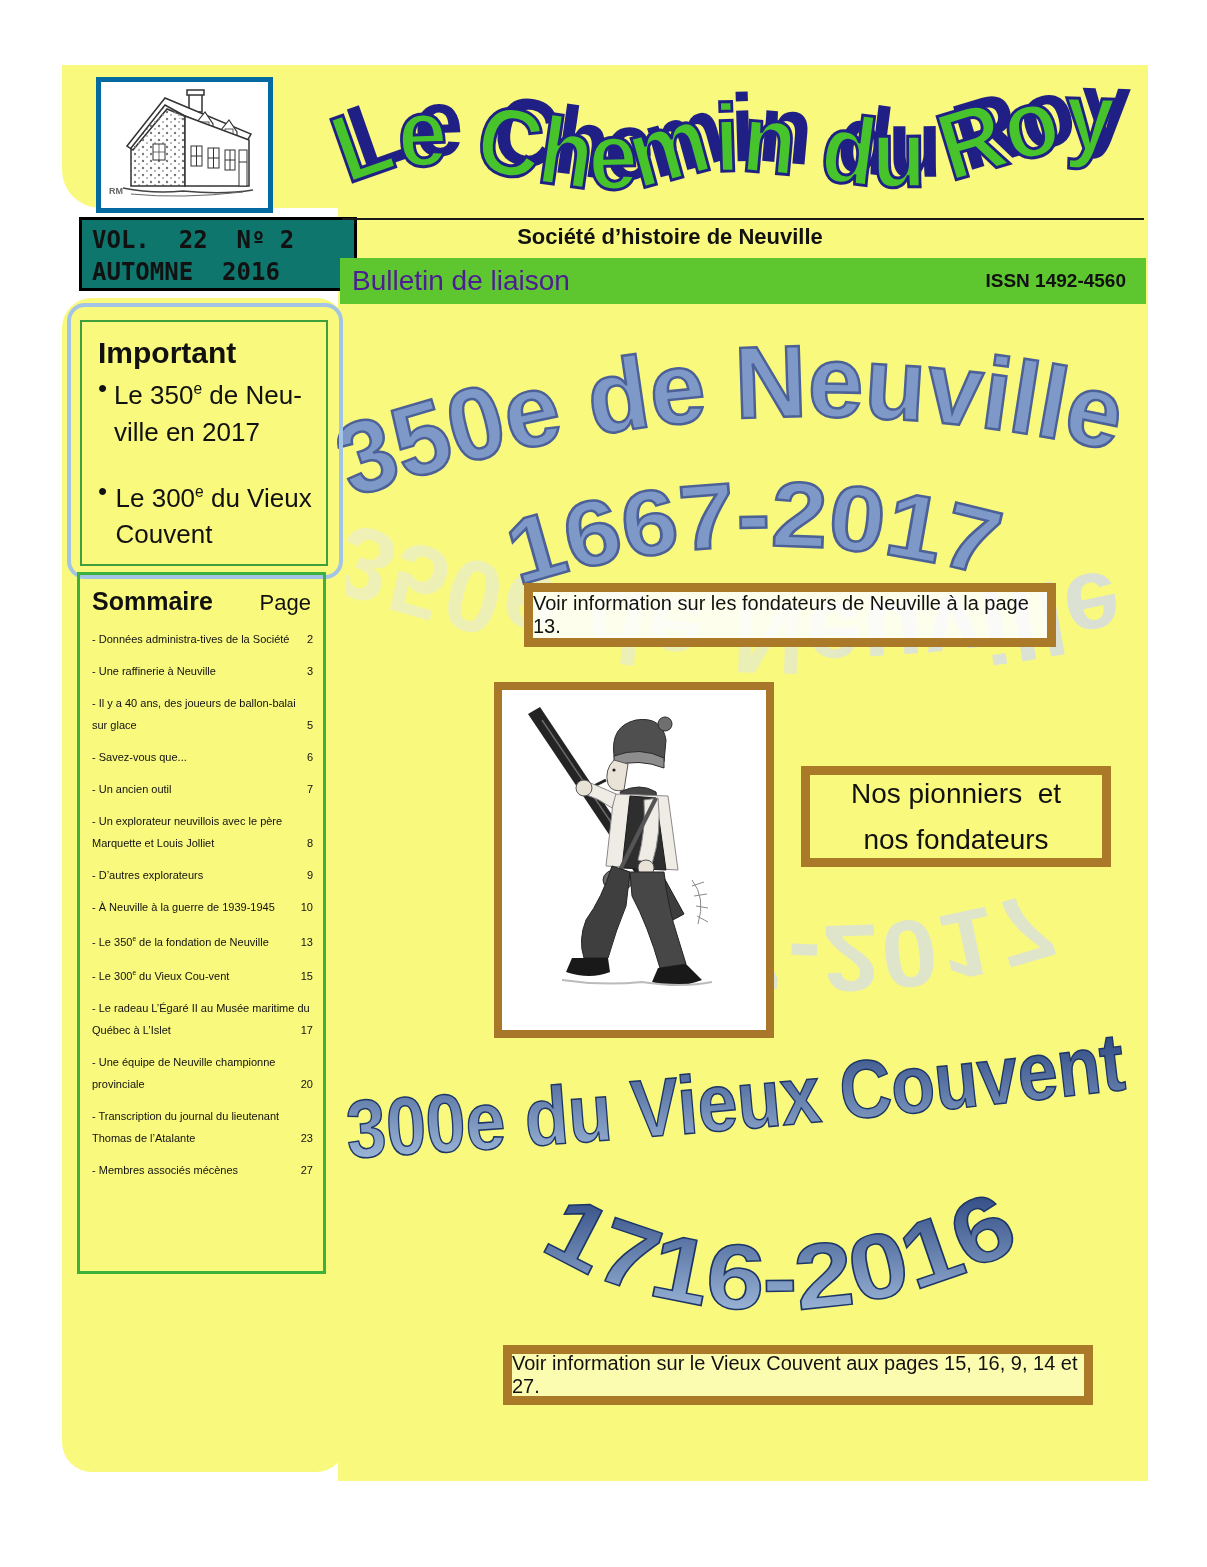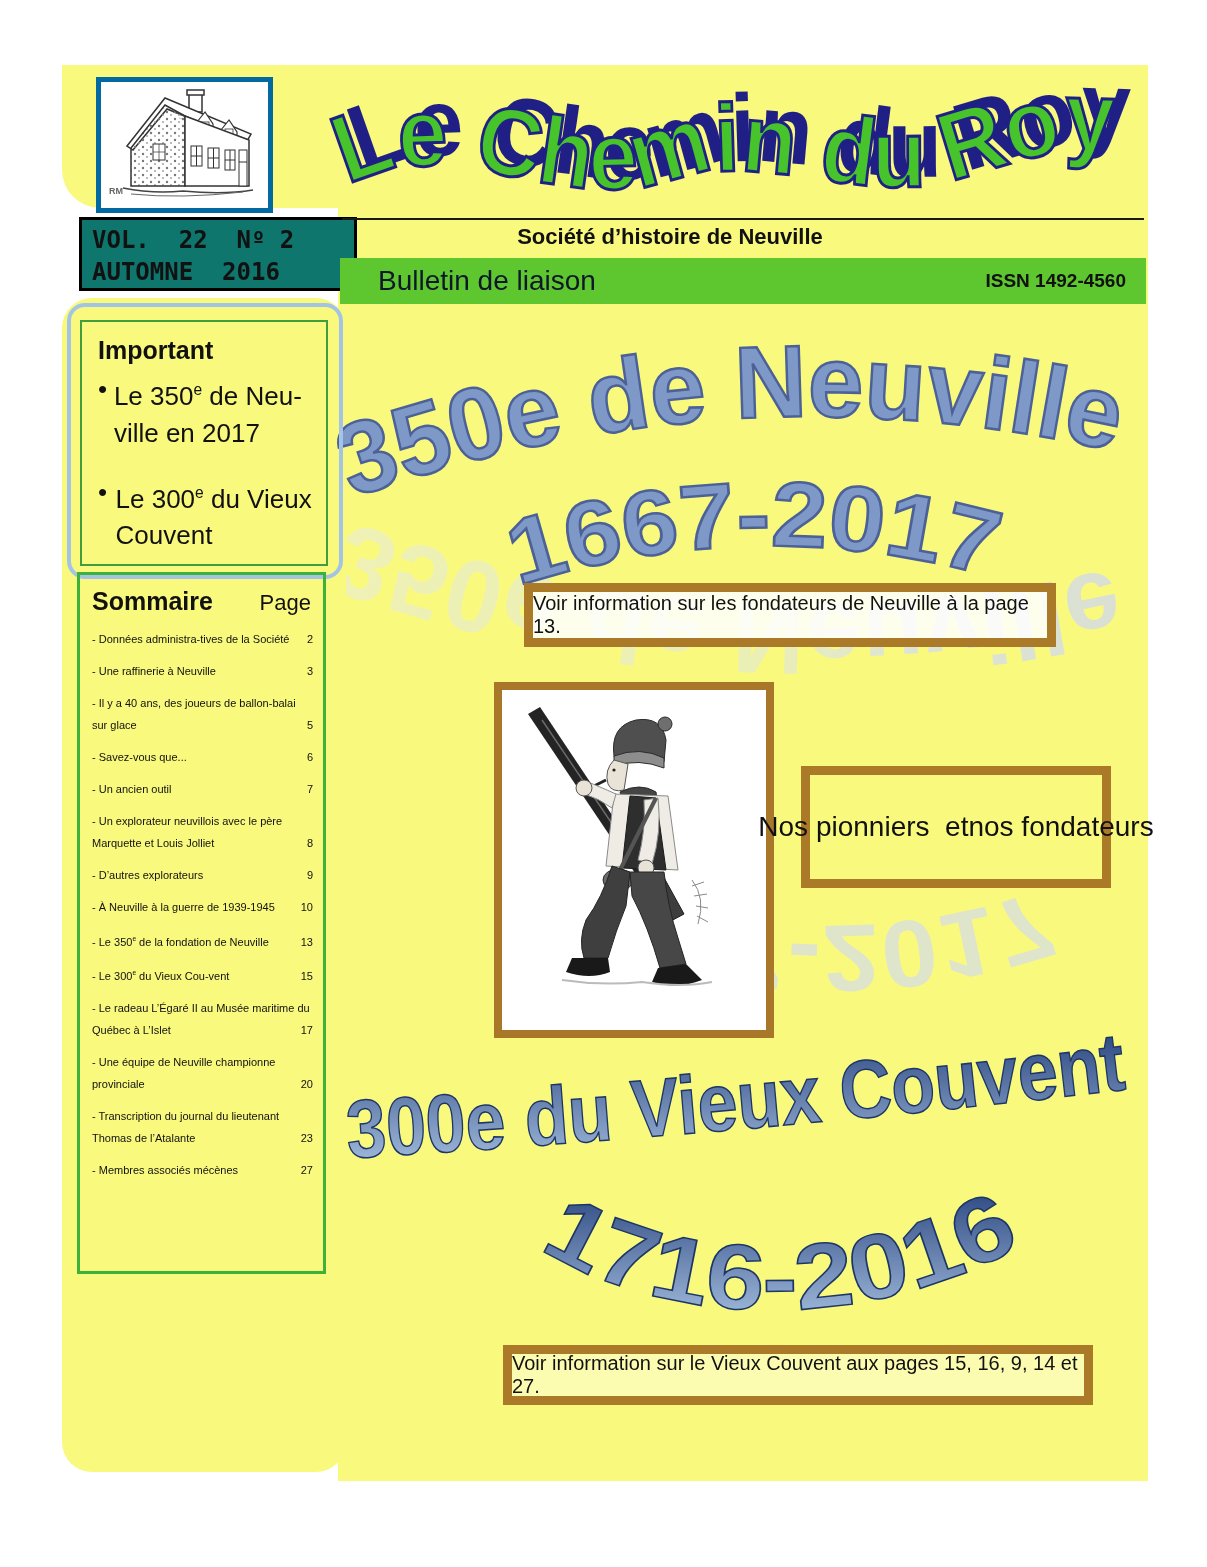--- a/index.html
+++ b/index.html
@@ -8,36 +8,36 @@
   .abs{position:absolute;}
 
   
   .band{left:62px;top:65px;width:1086px;height:143px;background:#f9f97d;
         border-bottom-left-radius:38px;}
   .content{left:338px;top:65px;width:810px;height:1416px;background:#f9f97d;}
   .hairline{left:342px;top:218px;width:802px;border-top:2px solid #1a1a1a;}
   .org{left:338px;top:224px;width:664px;text-align:center;font-weight:bold;font-size:22px;}
   .greenbar{left:340px;top:258px;width:806px;height:46px;background:#5ec62f;
             display:flex;align-items:center;justify-content:space-between;}
-  .greenbar .bl{font-size:28px;padding-left:26px;color:#0f172a;margin-left:12px;}
+  .greenbar .bl{font-size:28px;padding-left:12px;color:#4c1d95;}
   .greenbar .issn{font-size:19px;font-weight:bold;padding-right:20px;}
 
   
   .logoframe{left:96px;top:77px;width:167px;height:126px;background:#fff;border:5px solid #0369a1;}
   
   .volbox{left:79px;top:217px;width:278px;height:74px;background:#0f766e;border:3px solid #000;
           font-family:"DejaVu Sans Mono",monospace;font-weight:bold;font-size:24px;
           line-height:32px;padding:4px 0 0 10px;box-sizing:border-box;white-space:pre;}
 
   
   .bubble{left:62px;top:298px;width:284px;height:1174px;background:#f9f97d;border-radius:30px;}
   .impbox{left:67px;top:303px;width:276px;height:276px;border:4px solid #a4c4e6;border-radius:18px;box-sizing:border-box;}
   .impinner{left:80px;top:320px;width:248px;height:246px;border:2px solid #3f9f3c;box-sizing:border-box;
             padding:14px 8px 0 16px;}
-  .imptitle{font-weight:bold;font-size:25px;margin-bottom:6px;}
+  .imptitle{font-weight:bold;font-size:30px;}
   .impbullet{display:flex;font-size:26px;line-height:37px;margin-bottom:22px;}
   .impbullet .dot{width:26px;}
   .impbullet sup{font-size:60%;}
 
   .sombox{left:77px;top:572px;width:249px;height:702px;border:3px solid #3cb23a;box-sizing:border-box;
           padding:12px 10px 0 12px;}
   .somhead{display:flex;justify-content:space-between;margin-bottom:12px;align-items:baseline;}
   .somtitle{font-weight:bold;font-size:25px;}
   .sompage{font-size:22px;padding-right:2px;}
   .s-item{position:relative;font-size:11px;line-height:22px;margin-bottom:10px;padding-right:2px;}
@@ -45,22 +45,22 @@
   .s-page{position:absolute;right:0;bottom:0;}
 
   
   .z1{z-index:1;} .z2{z-index:2;} .z3{z-index:3;margin-left:44px;}
   svg text{font-family:"Liberation Sans",sans-serif;font-weight:bold;}
 
   
   .brownbox{border:9px solid #aa7a28;box-sizing:border-box;display:flex;align-items:center;justify-content:center;}
   .box1{left:480px;top:583px;width:532px;height:64px;background:rgba(255,255,255,0.85);font-size:20px;}
   .box2{left:459px;top:1345px;width:590px;height:60px;background:rgba(255,255,240,0.45);font-size:20px;}
-  .pioneers{left:757px;top:766px;width:310px;height:122px;background:transparent;
-            flex-direction:row;font-size:28px;line-height:46px;white-space:pre;}
+  .pioneers{left:757px;top:766px;width:310px;height:101px;background:transparent;
+            flex-direction:column;font-size:28px;line-height:46px;white-space:pre;}
   .hunterframe{left:450px;top:682px;width:280px;height:356px;background:#ffffff;border:8px solid #a9772a;box-sizing:border-box;}
 </style>
 </head>
 <body>
 
 <div class="page">
 
   <div class="abs band"></div>
   <div class="abs content"></div>
 

